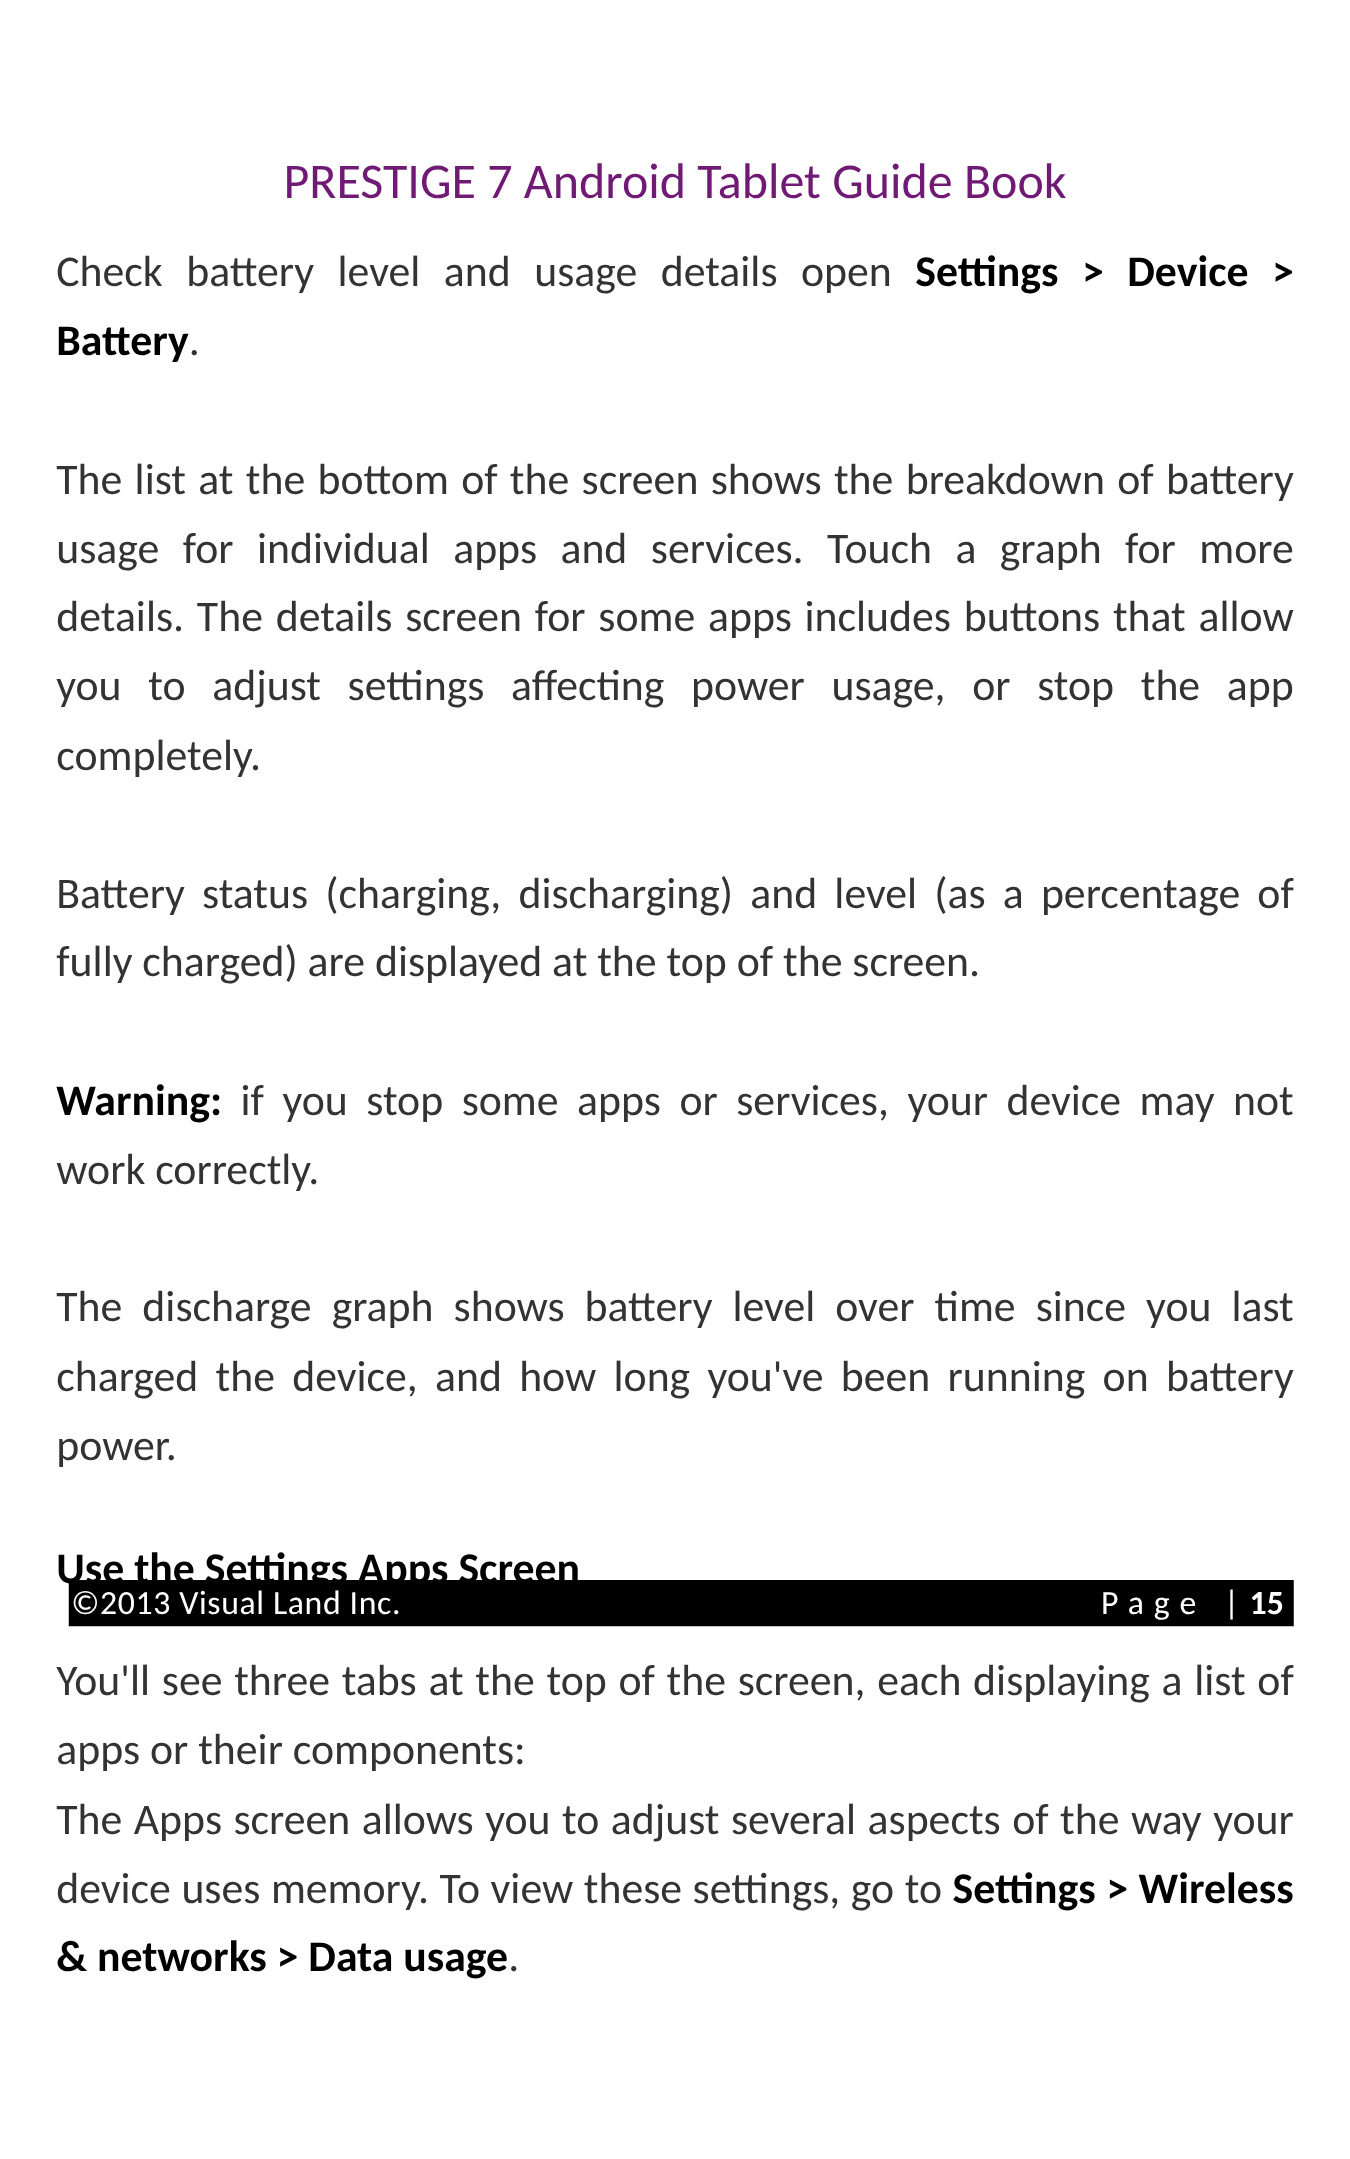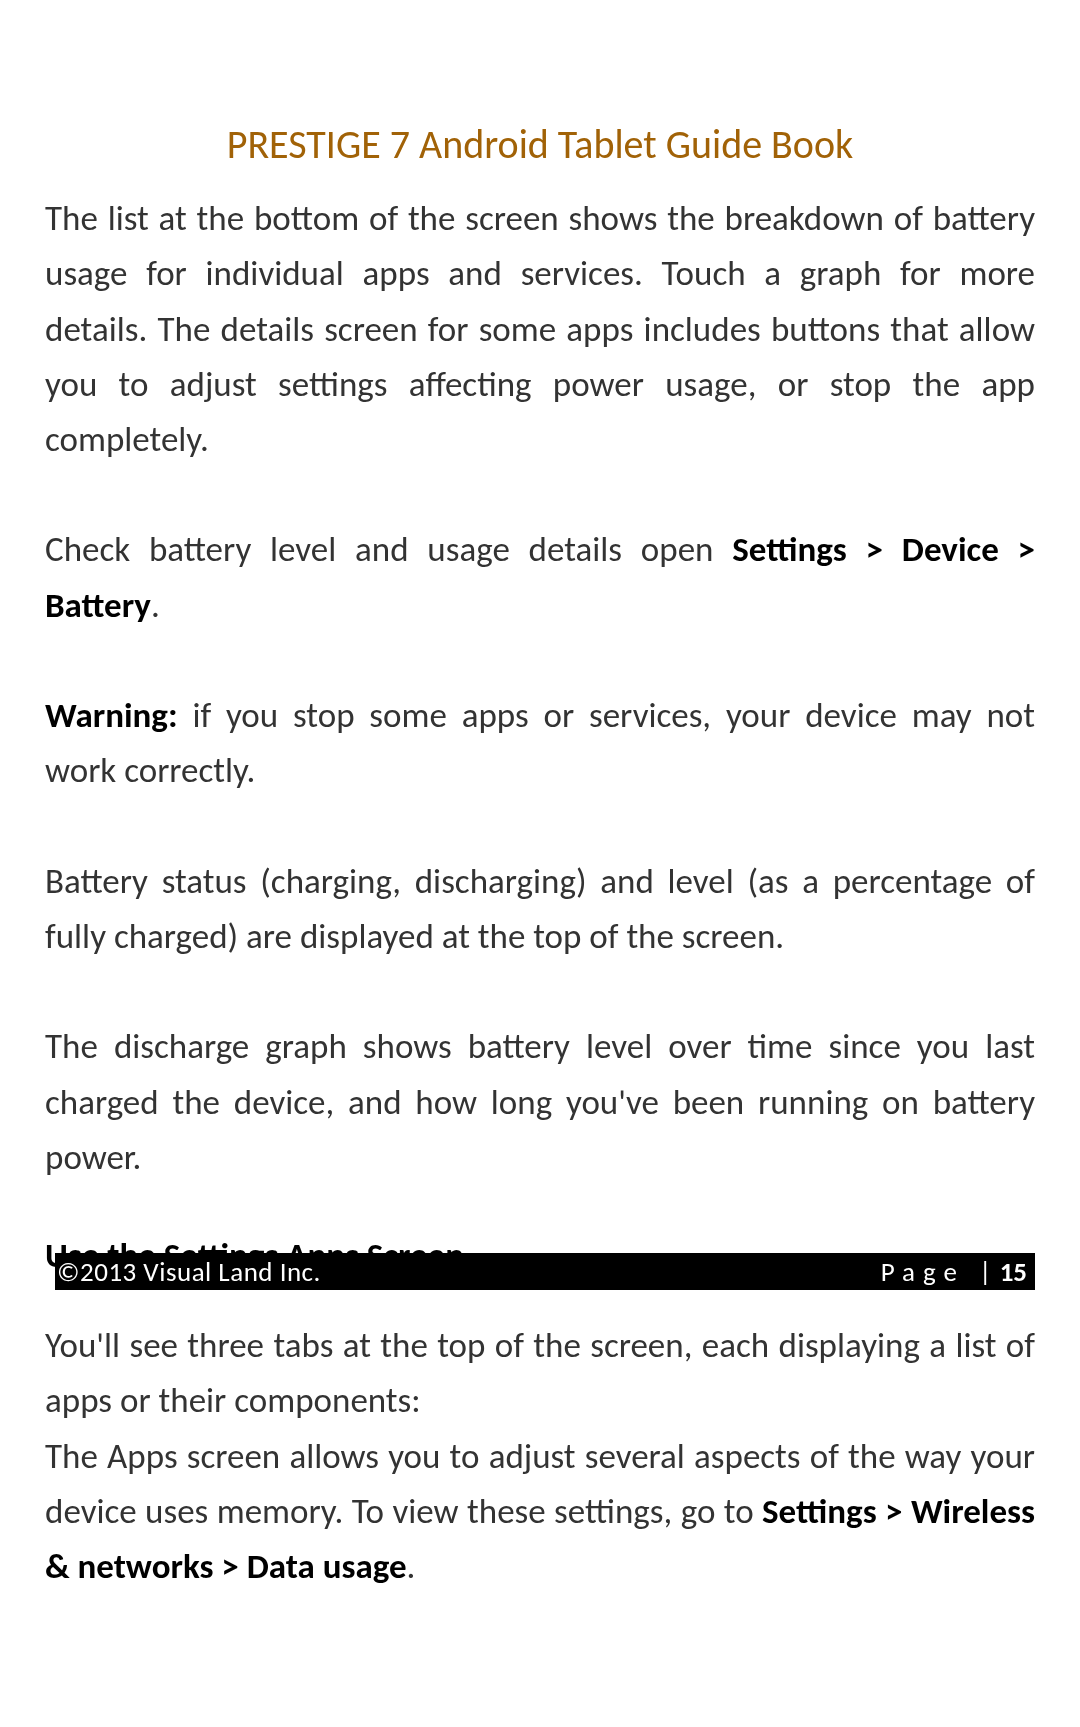--- a/index.html
+++ b/index.html
@@ -13,21 +13,21 @@
       background: #ffffff;
       font-family: Calibri, "Segoe UI", Arial, sans-serif;
       position: relative;
     }
     .page {
       padding: 120px 45px 0 45px;
     }
     .header-title {
       text-align: center;
       font-size: 40px;
-      color: #a16207;
+      color: #701a75;
       font-weight: 400;
       margin-bottom: 22px;
     }
     .body-text {
       font-size: 35px;
       color: #333333;
       line-height: 1.58;
       text-align: justify;
       text-justify: inter-word;
     }
@@ -42,21 +42,21 @@
       color: #000000;
     }
     .section-heading {
       font-size: 35px;
       font-weight: bold;
       color: #000000;
       margin-bottom: 42px;
     }
     .footer {
       position: absolute;
-      bottom: 437px;
+      bottom: 426px;
       left: 55px;
       right: 45px;
       background: #000000;
       color: #ffffff;
       height: 37px;
       display: flex;
       justify-content: space-between;
       align-items: center;
       font-size: 27px;
       padding: 0 8px 0 2px;
@@ -76,31 +76,31 @@
     .footer-pipe {
       letter-spacing: 1px;
     }
   </style>
 </head>
 <body>
 
 <div class="page">
   <div class="header-title">PRESTIGE 7 Android Tablet Guide Book</div>
 
-  <div class="body-text para">The list at the bottom of the screen shows the breakdown of battery usage for individual apps and services. Touch a graph for more details. The details screen for some apps includes buttons that allow you to adjust settings affecting power usage, or stop the app completely.</div>
-
   <div class="body-text para">
     <span>Check battery level and usage details open </span><span class="bold">Settings &gt; Device &gt; Battery</span><span>.</span>
   </div>
 
+  <div class="body-text para">The list at the bottom of the screen shows the breakdown of battery usage for individual apps and services. Touch a graph for more details. The details screen for some apps includes buttons that allow you to adjust settings affecting power usage, or stop the app completely.</div>
+
+  <div class="body-text para">Battery status (charging, discharging) and level (as a percentage of fully charged) are displayed at the top of the screen.</div>
+
   <div class="body-text para">
     <span class="bold">Warning:</span><span> if you stop some apps or services, your device may not work correctly.</span>
   </div>
-
-  <div class="body-text para">Battery status (charging, discharging) and level (as a percentage of fully charged) are displayed at the top of the screen.</div>
 
   <div class="body-text para-tight">The discharge graph shows battery level over time since you last charged the device, and how long you've been running on battery power.</div>
 
   <div class="section-heading">Use the Settings Apps Screen</div>
 
   <div class="body-text">You'll see three tabs at the top of the screen, each displaying a list of apps or their components:</div>
 
   <div class="body-text para">
     <span>The Apps screen allows you to adjust several aspects of the way your device uses memory. To view these settings, go to </span><span class="bold">Settings &gt; Wireless &amp; networks &gt; Data usage</span><span>.</span>
   </div>

